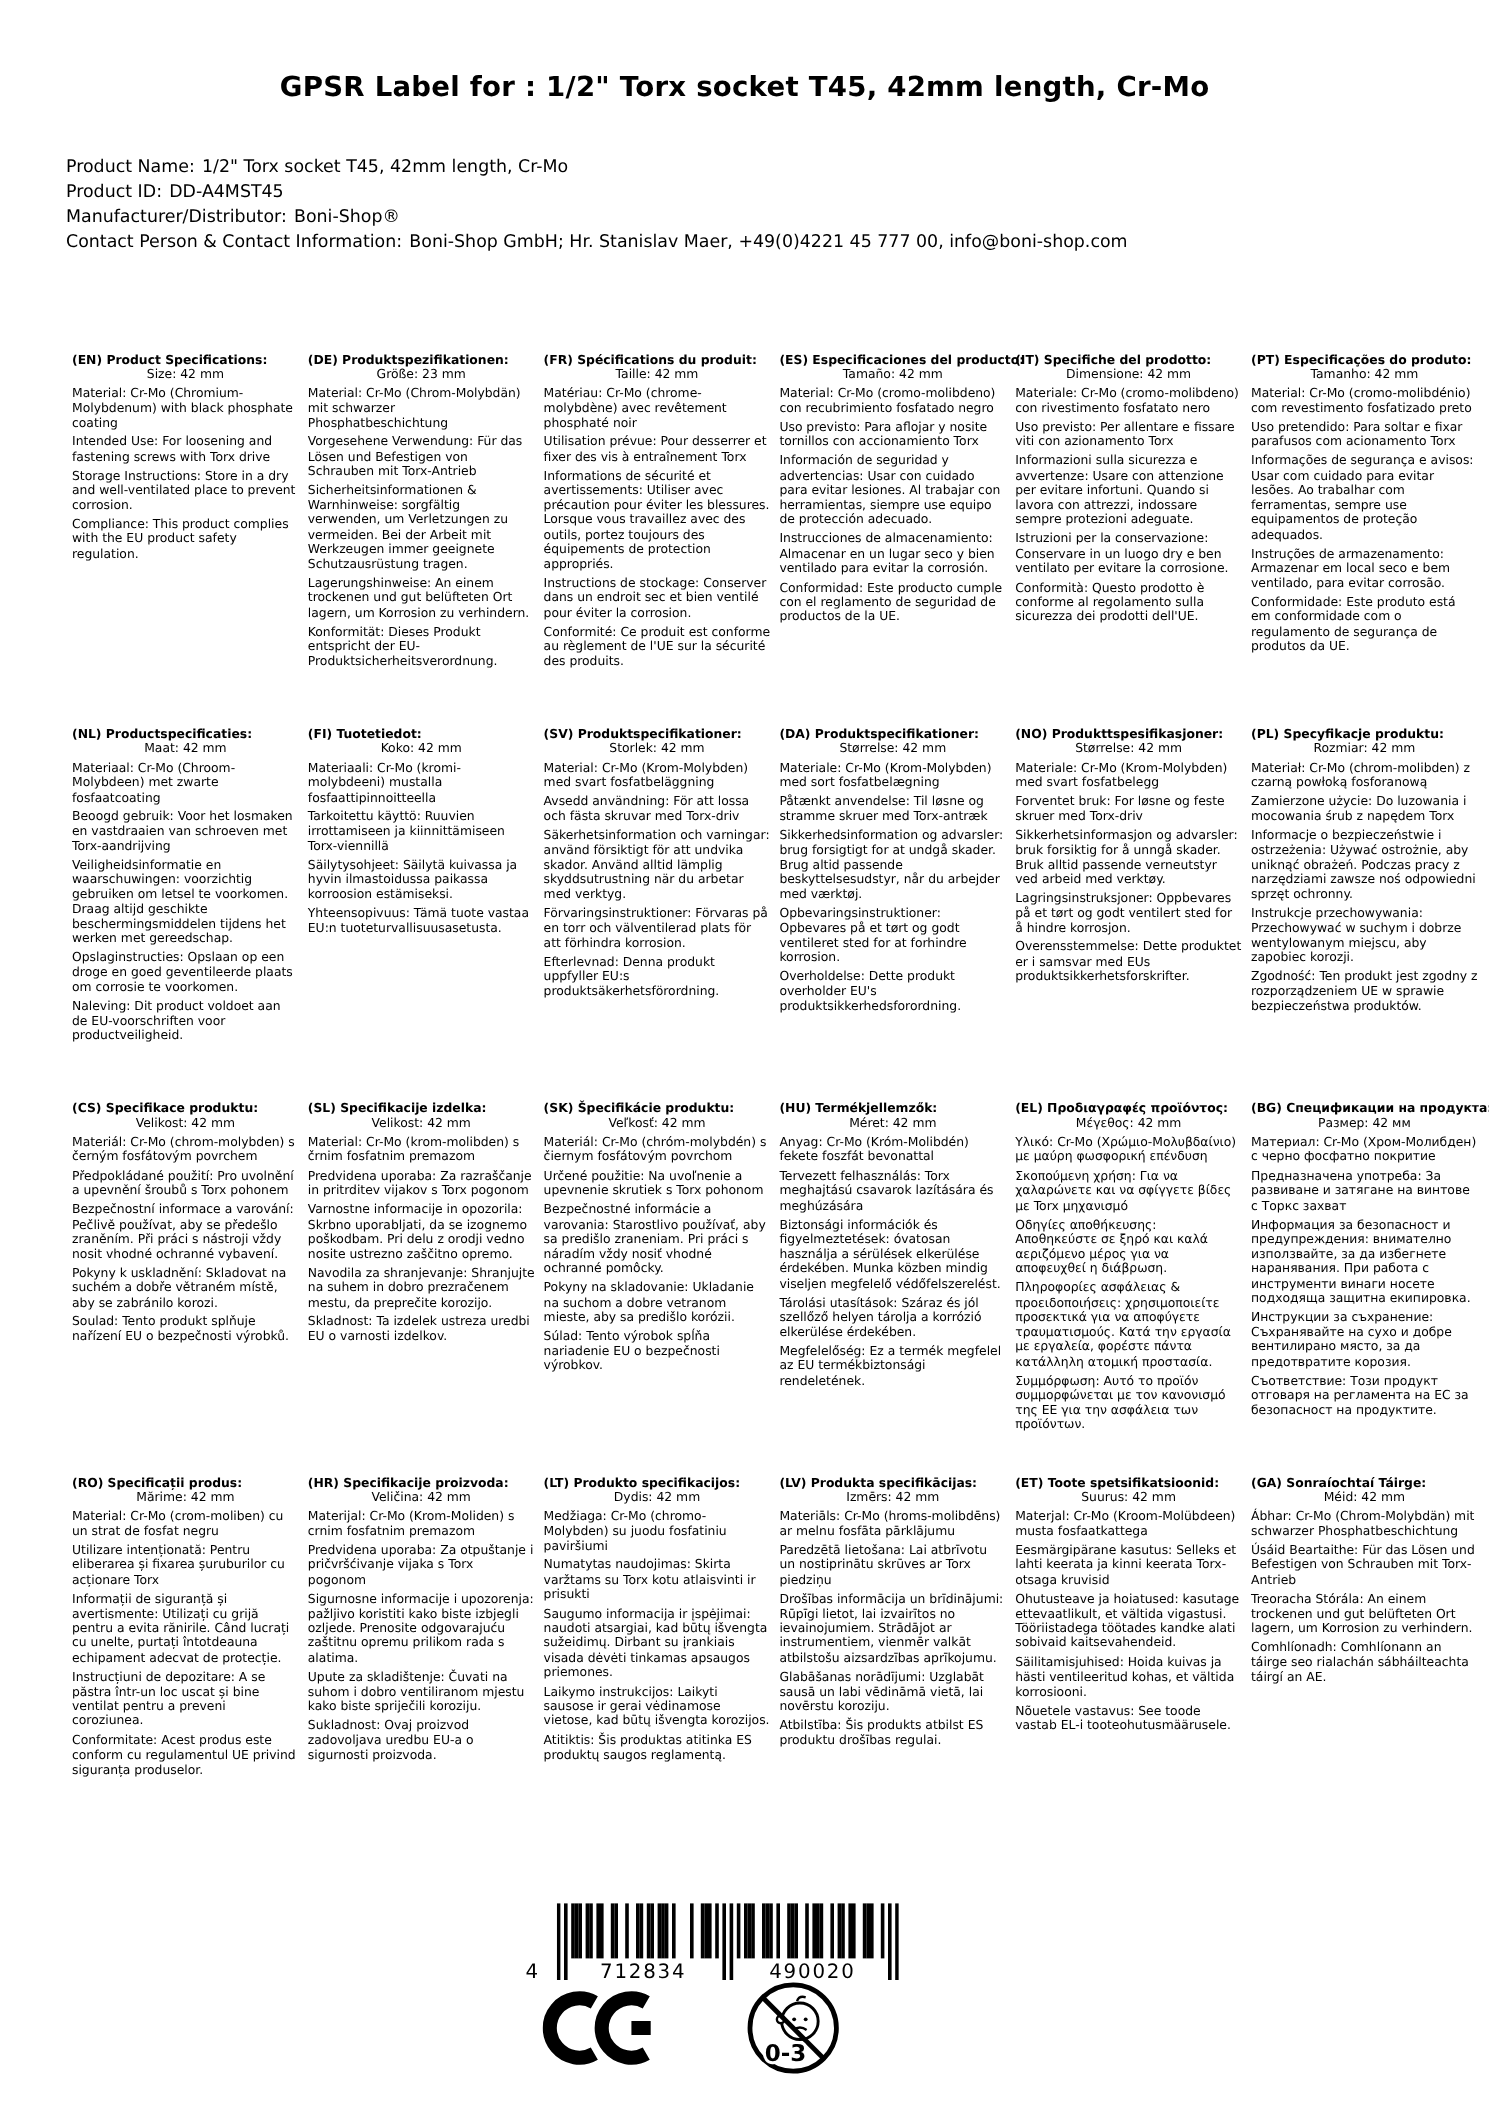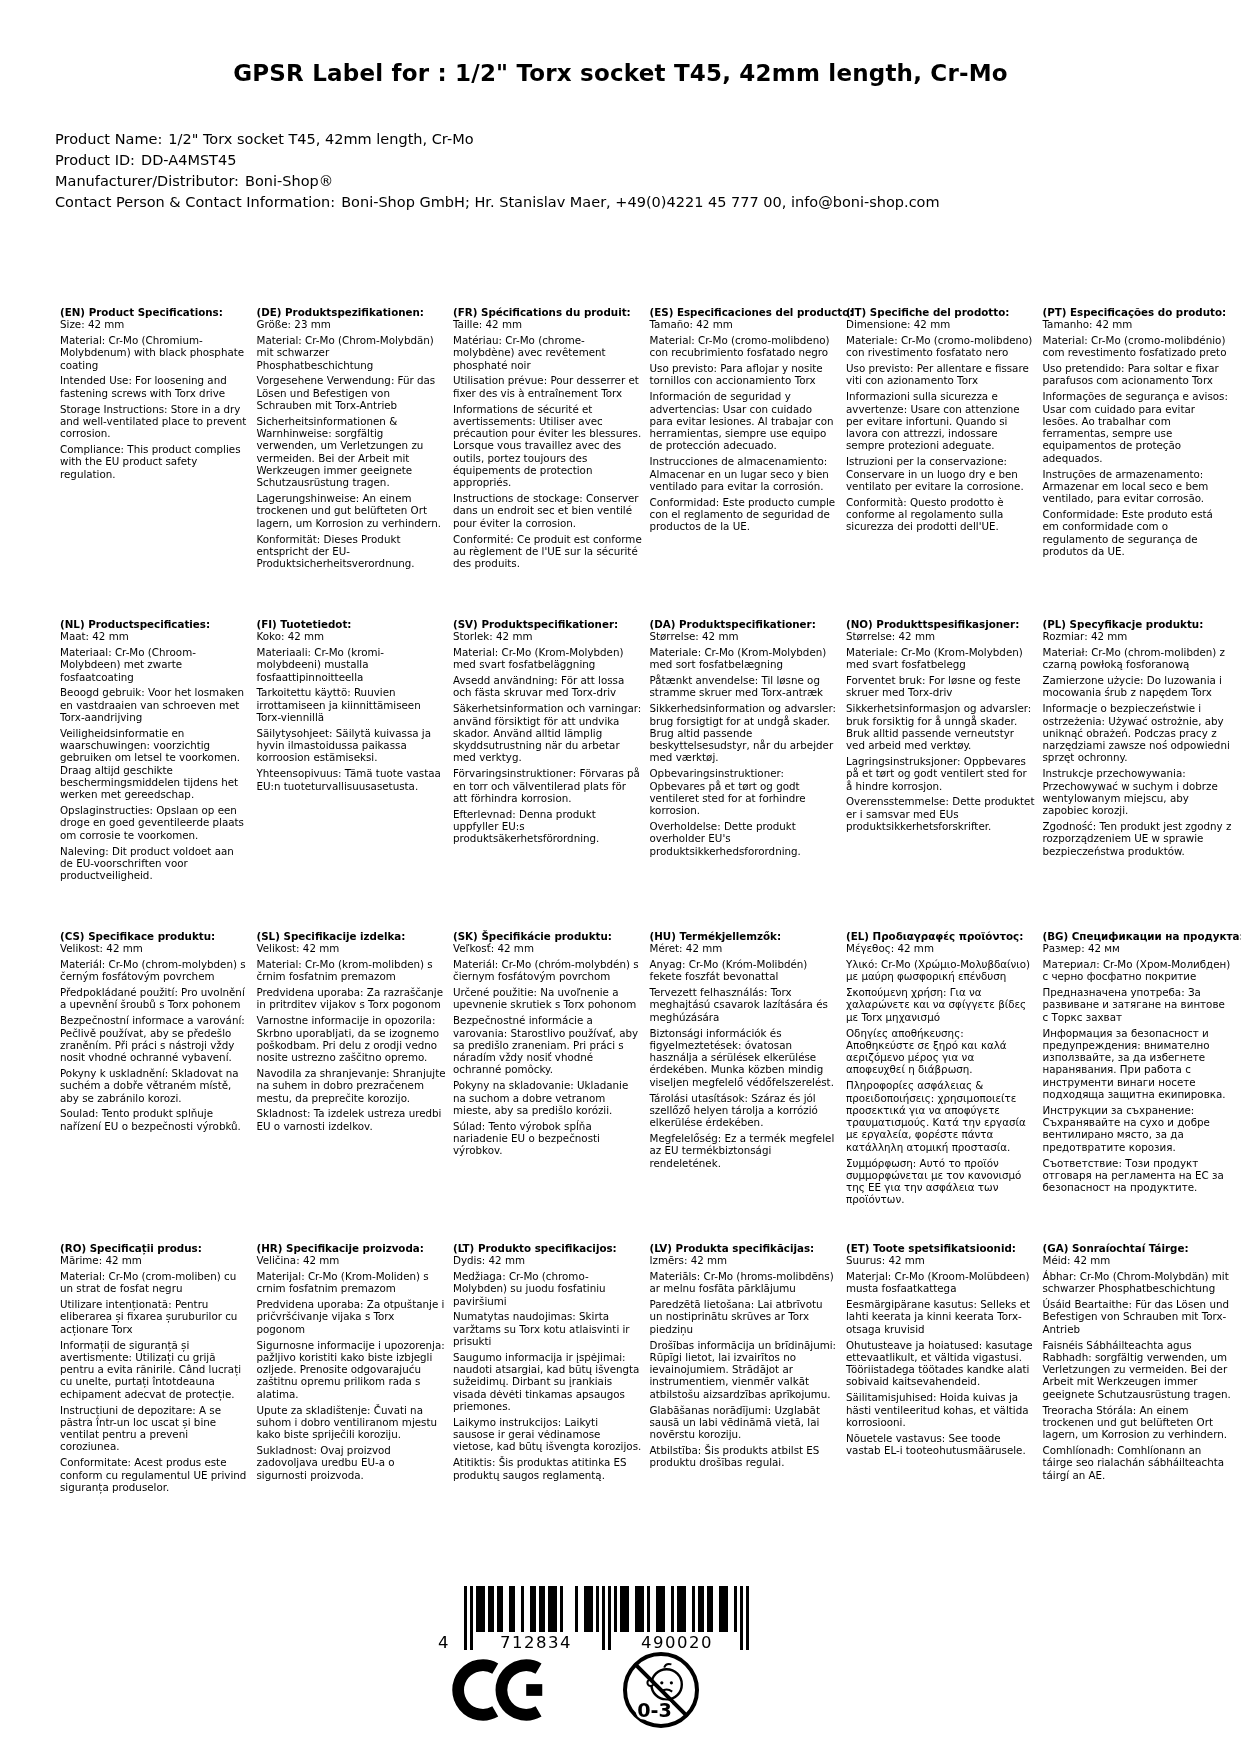--- a/index.html
+++ b/index.html
@@ -6,23 +6,23 @@
   .page{position:relative;width:1241px;height:1754px;background:#fff;color:#000;overflow:hidden;
         font-family:"DejaVu Sans",sans-serif;}
   .title{position:absolute;top:60px;left:0;width:100%;text-align:center;
          font-size:23px;font-weight:bold;letter-spacing:.2px;}
   .info{position:absolute;left:55px;top:129px;font-size:14.5px;line-height:21px;}
   .info-row b{font-weight:normal;}
   .info-row .val{margin-left:6px;}
   .grid{position:absolute;left:60px;top:294px;display:grid;
         grid-template-columns:repeat(6,196.5px);grid-auto-rows:312px;
         font-size:10.3px;line-height:12.3px;}
-  .lang-block{width:189px;margin-top:12px;}
+  .lang-block{width:189px;}
   .lang-heading{font-weight:bold;white-space:nowrap;}
-  .lang-size{margin:0;}
+  .lang-size{margin:0;text-align:center;}
   .lang-block p{margin:3.5px 0 0 0;}
   .barcode{position:absolute;left:438px;top:1586px;width:320px;height:72px;}
   .barcode svg{position:absolute;left:26px;top:0;}
   .bc-digit{position:absolute;font-size:16.5px;letter-spacing:1.5px;top:47px;}
   .bc-lead{left:0;letter-spacing:0;}
   .bc-left{left:98px;transform:translateX(-50%);}
   .bc-right{left:239px;transform:translateX(-50%);}
   .ce-mark{position:absolute;left:452px;top:1658px;}
   .age-mark{position:absolute;left:621px;top:1650px;}
 </style>
@@ -244,21 +244,20 @@
         <p>Eesmärgipärane kasutus: Selleks et lahti keerata ja kinni keerata Torx-otsaga kruvisid</p>
         <p>Ohutusteave ja hoiatused: kasutage ettevaatlikult, et vältida vigastusi. Tööriistadega töötades kandke alati sobivaid kaitsevahendeid.</p>
         <p>Säilitamisjuhised: Hoida kuivas ja hästi ventileeritud kohas, et vältida korrosiooni.</p>
         <p>Nõuetele vastavus: See toode vastab EL-i tooteohutusmäärusele.</p>
       </div>
       <div class="lang-block">
         <div class="lang-heading">(GA) Sonraíochtaí Táirge:</div>
         <div class="lang-size">Méid: 42 mm</div>
         <p>Ábhar: Cr-Mo (Chrom-Molybdän) mit schwarzer Phosphatbeschichtung</p>
         <p>Úsáid Beartaithe: Für das Lösen und Befestigen von Schrauben mit Torx-Antrieb</p>
-        <p>Faisnéis Sábháilteachta agus Rabhadh: sorgfältig verwenden, um Verletzungen zu vermeiden. Bei der Arbeit mit Werkzeugen immer geeignete Schutzausrüstung tragen.</p>
         <p>Treoracha Stórála: An einem trockenen und gut belüfteten Ort lagern, um Korrosion zu verhindern.</p>
         <p>Comhlíonadh: Comhlíonann an táirge seo rialachán sábháilteachta táirgí an AE.</p>
       </div>
     </div>
 
   <div class="barcode">
     <svg id="bc-bars" width="285" height="64">
         <rect x="0" y="0" width="3" height="64" fill="#000000"></rect>
         <rect x="6" y="0" width="3" height="64" fill="#000000"></rect>
         <rect x="12" y="0" width="3" height="46" fill="#000000"></rect>

